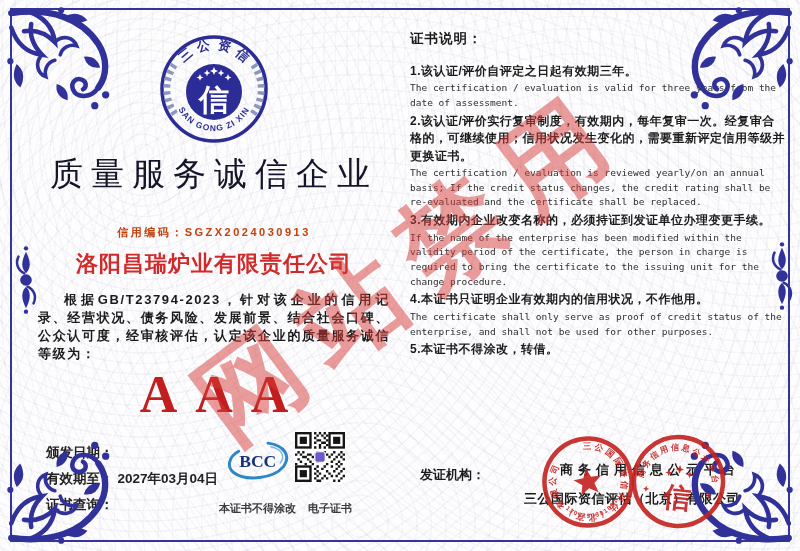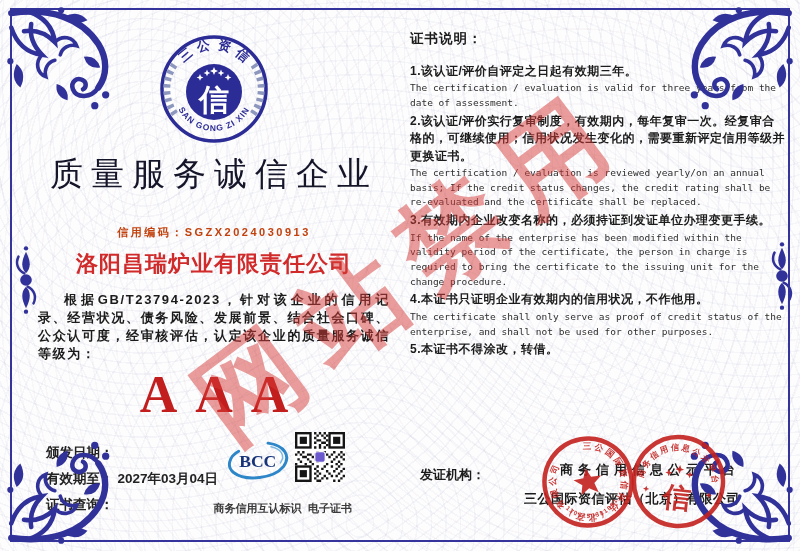--- a/index.html
+++ b/index.html
@@ -230,21 +230,21 @@
                M8 15h1v1H8z M11 15h1v1h-1z M17 15h1v1h-1z M20 15h1v1h-1z
                M9 16h1v1H9z M13 16h1v1h-1z M16 16h1v1h-1z M19 16h1v1h-1z
                M8 17h1v1H8z M10 17h1v1h-1z M14 17h1v1h-1z M18 17h1v1h-1z
                M9 18h1v1H9z M12 18h1v1h-1z M15 18h1v1h-1z M17 18h1v1h-1z M20 18h1v1h-1z
                M8 19h1v1H8z M11 19h1v1h-1z M13 19h1v1h-1z M19 19h1v1h-1z
                M9 20h1v1H9z M10 20h1v1h-1z M16 20h1v1h-1z M18 20h1v1h-1z"></path>
     </g>
     <rect x="8.3" y="8.3" width="4.4" height="4.4" rx="0.9" fill="#6a5acd" stroke="#fff" stroke-width="0.5"></rect>
   </svg>
 
-  <div class="bcc-label">商务信用互认标识</div>
+  <div class="bcc-label">本证书不得涂改</div>
   <div class="qr-label">电子证书</div>
 
   <div class="right-col">
     <div class="expl-heading">证书说明：</div>
 
     <div class="expl-item">
       <div class="cn">1.该认证/评价自评定之日起有效期三年。</div>
       <div class="en">The certification / evaluation is valid for three years from the date of assessment.</div>
     </div>
     <div class="expl-item">

